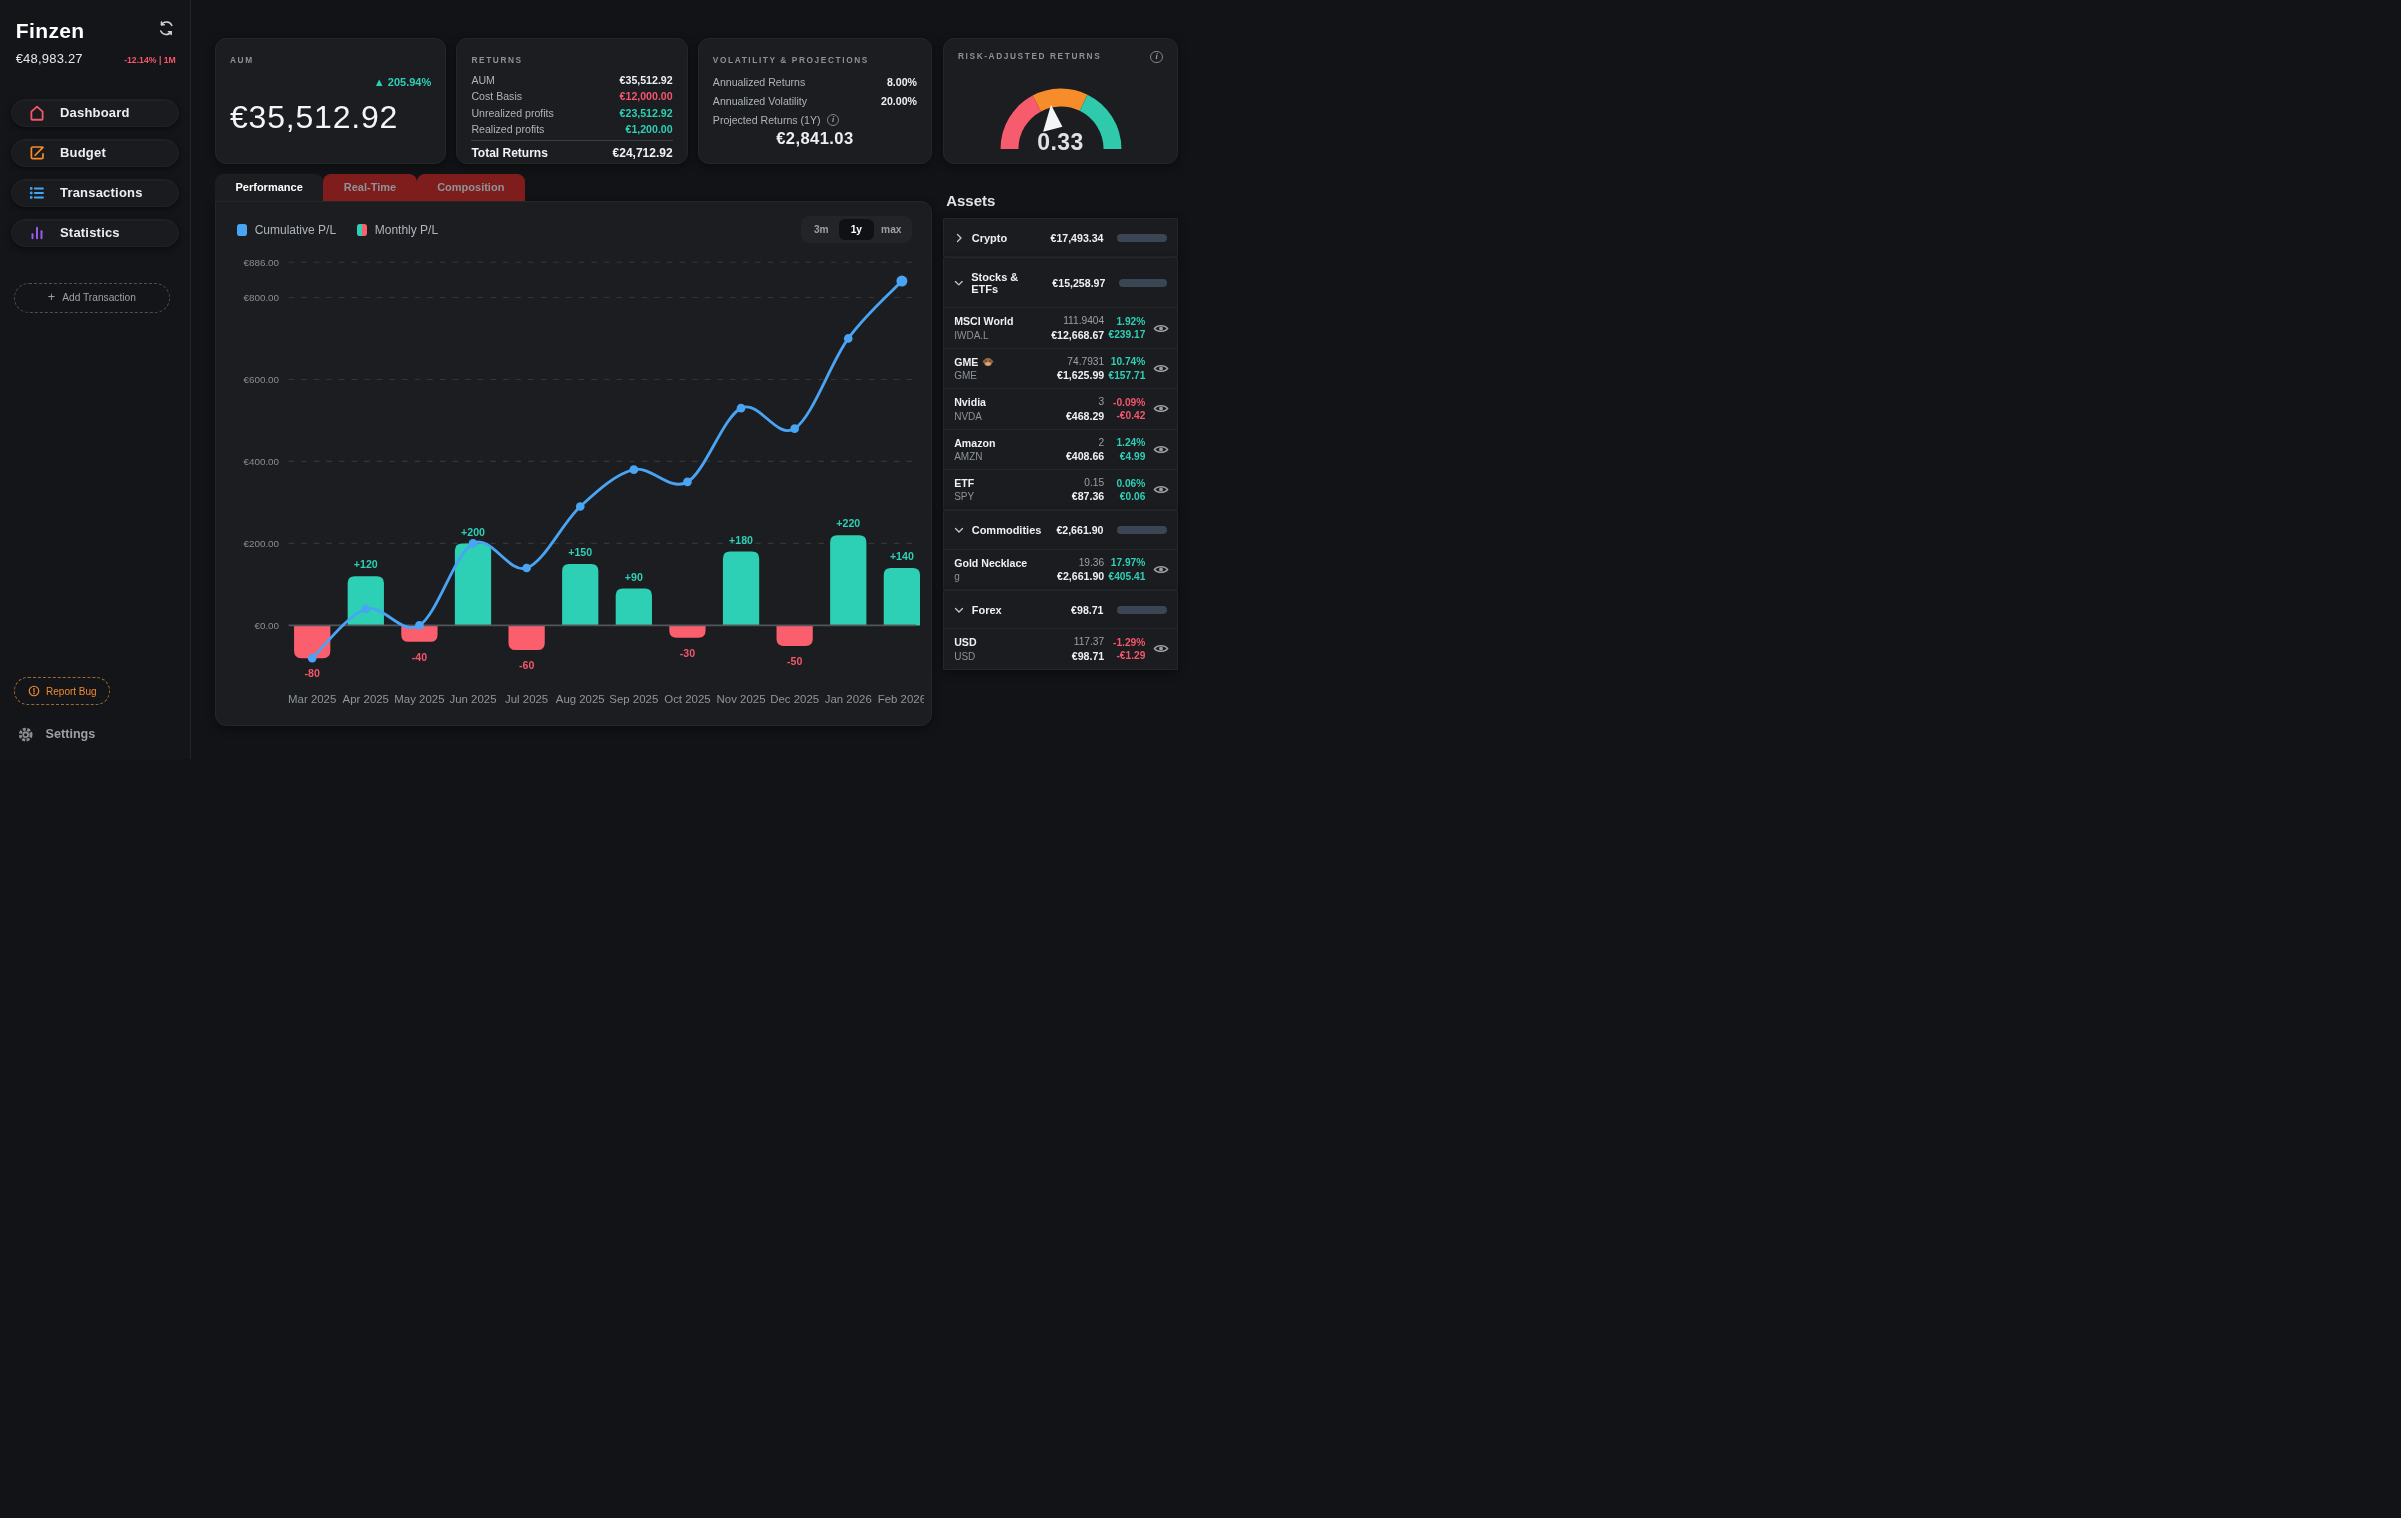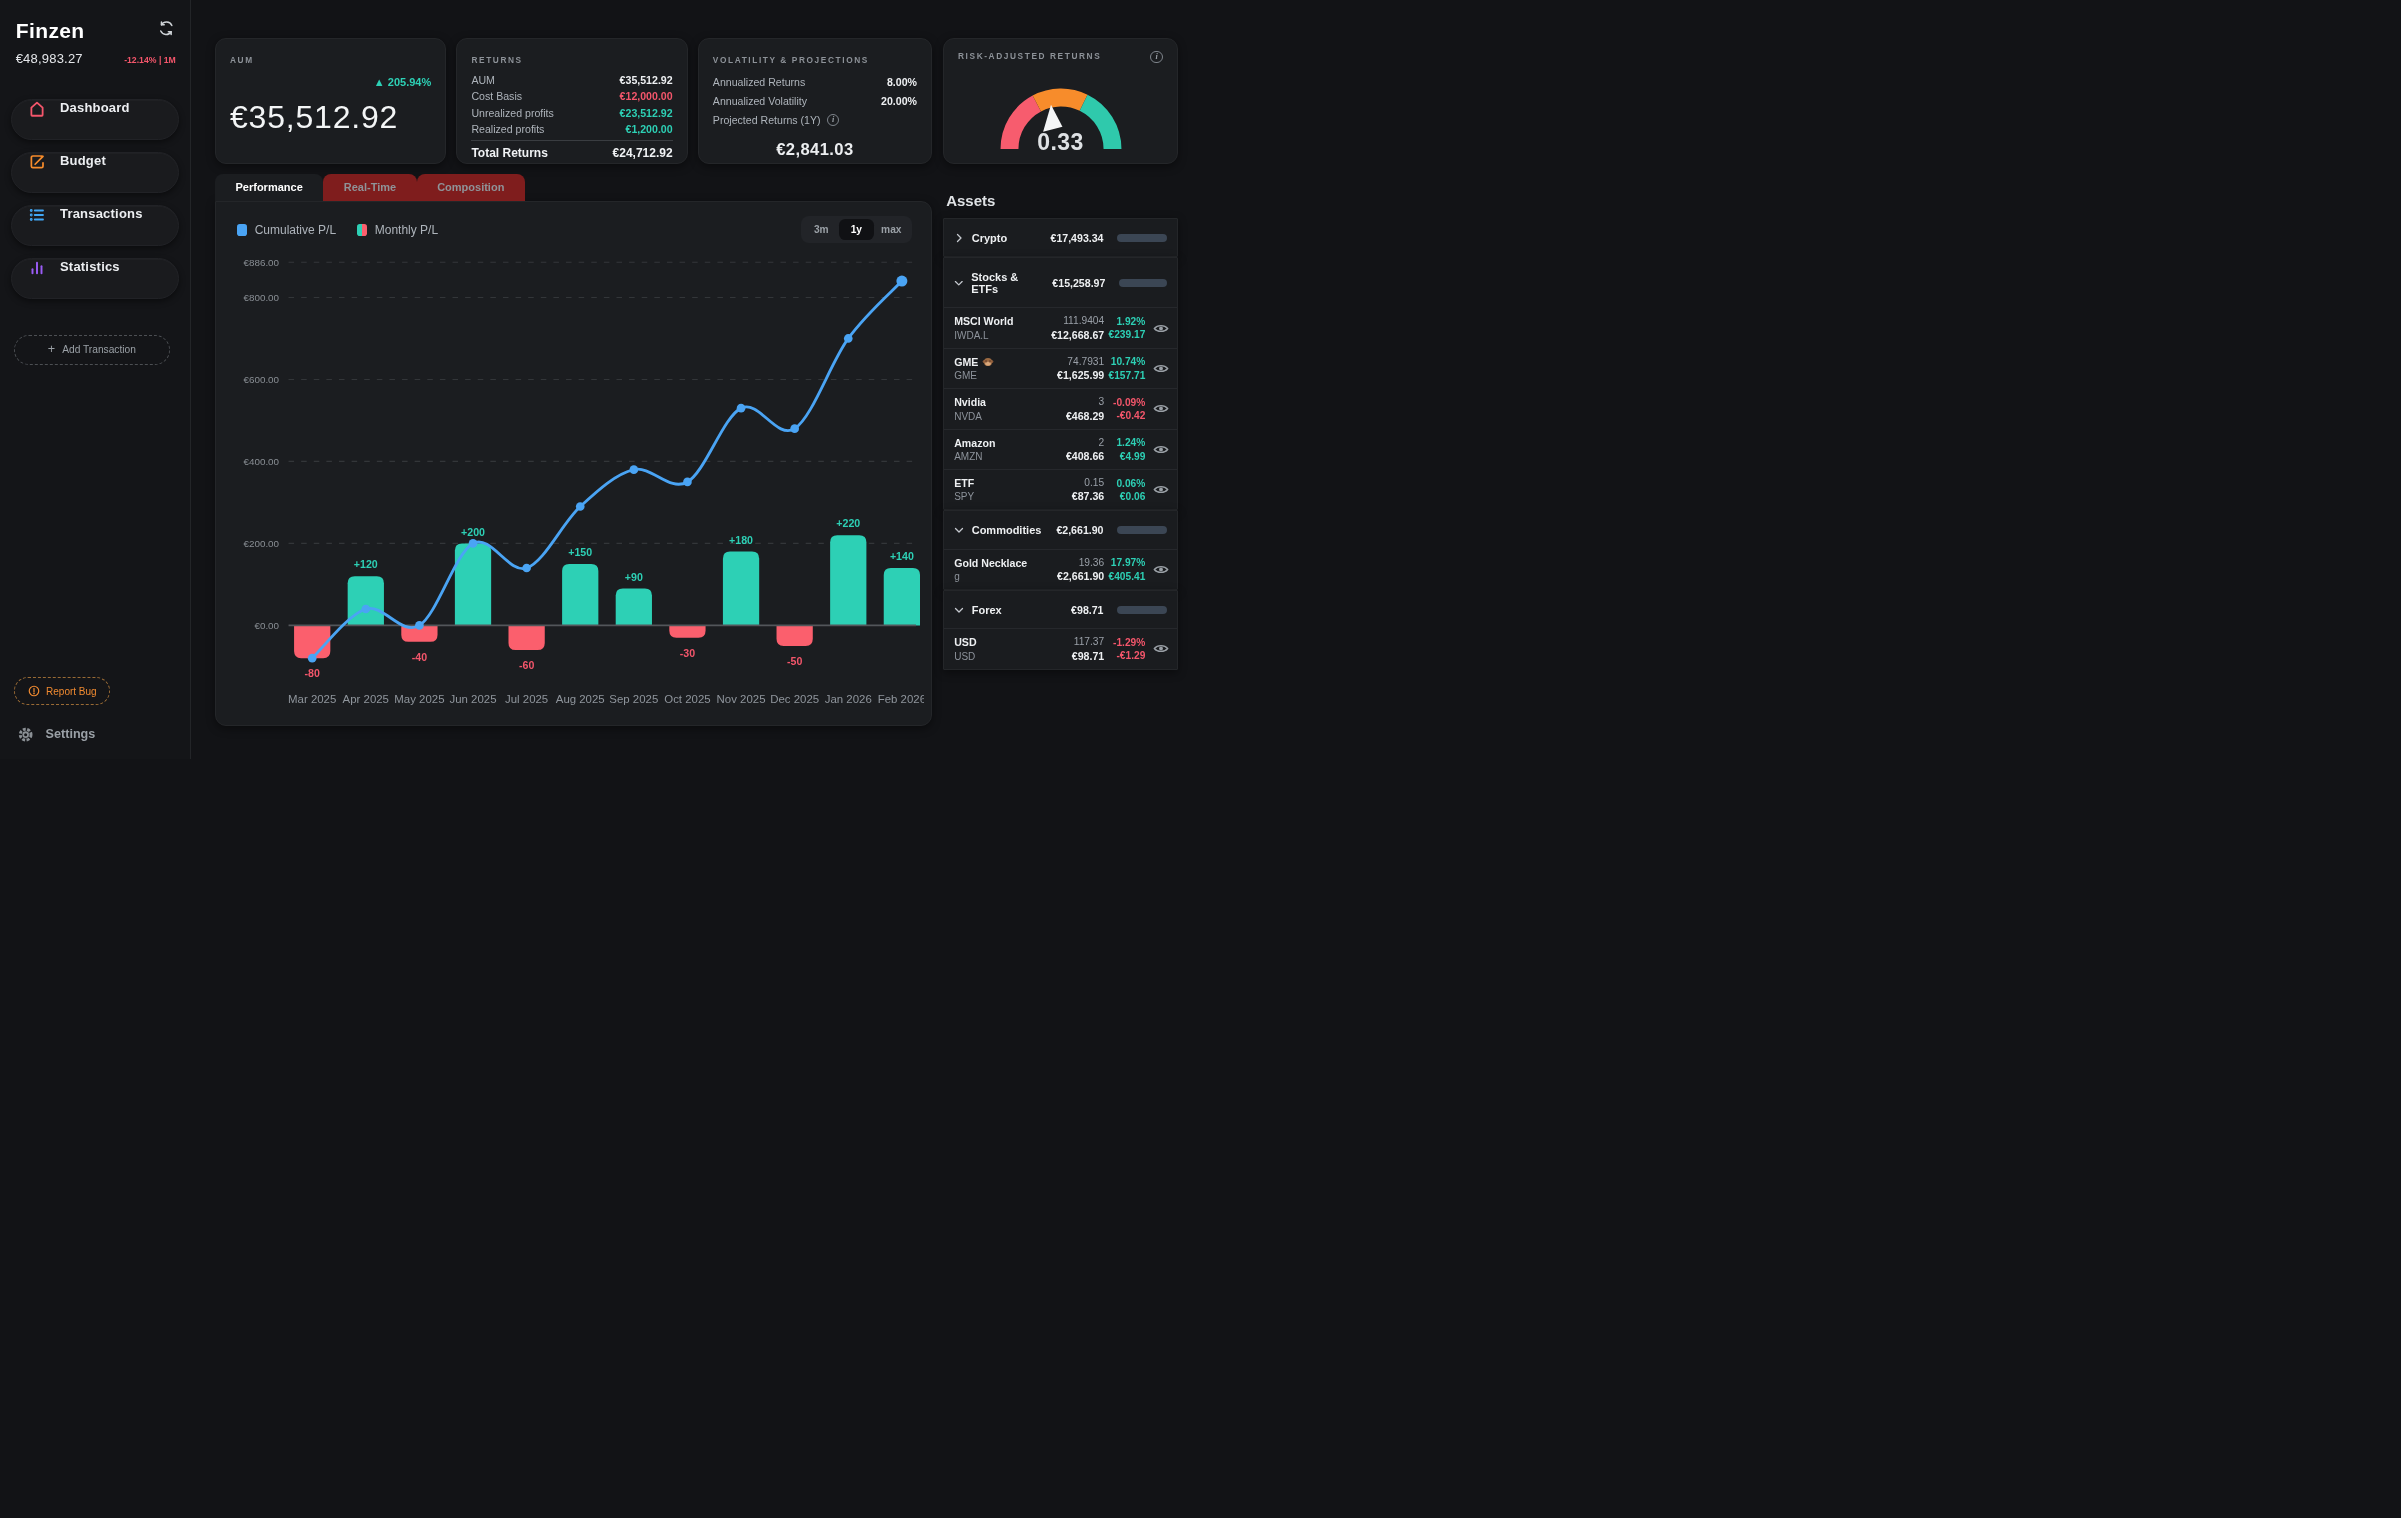--- a/index.html
+++ b/index.html
@@ -10,21 +10,21 @@
   
   .sidebar { width:191px; min-width:191px; height:100%; background:#141518;
     border-right:0.8px solid #232528; padding:14px 11px 16px 11px; display:flex; flex-direction:column; }
   .side-head { display:flex; align-items:flex-start; justify-content:space-between; padding:4.7px 3.2px 0 4.7px; }
   .logo { font-size:21px; font-weight:700; letter-spacing:0.4px; color:#ffffff; }
   .refresh-btn { background:none; border:none; cursor:pointer; padding:1.6px; }
   .balance-row { display:flex; align-items:baseline; justify-content:space-between; padding:8px 3.2px 0 4.7px; }
   .balance { font-size:13px; color:#e4e6e9; letter-spacing:0.2px; }
   .balance-change { font-size:8.7px; font-weight:700; color:#f4566b; }
   .side-nav { margin-top:33px; display:flex; flex-direction:column; gap:12px; }
-  .nav-item { display:flex; gap:14px; height:41px; border-radius:22px;
+  .nav-item { display:flex; align-items:center; gap:14px; height:28px; border-radius:22px;
     background:#1a1b1e; box-shadow:0 2.4px 6.3px rgba(0,0,0,.45), inset 0 0.8px 0 rgba(255,255,255,.03);
     padding:0 16px; cursor:pointer; border:0.8px solid #212226; }
   .nav-item .nav-label { font-size:13px; font-weight:700; color:#eceef1; letter-spacing:0.2px; }
   .add-trans { margin:36px 9.5px 0 3.2px; height:30px; border-radius:15px; background:none;
     border:1.2px dashed #4c4f53; color:#9aa0a6; font-size:10.2px; display:flex; align-items:center;
     justify-content:center; gap:7px; cursor:pointer; font-family:inherit; }
   .add-trans .plus { font-size:12.6px; line-height:1; }
   .side-spacer { flex:1; }
   .report-bug { width:96px; height:28px; border-radius:14px; background:none;
     border:1.2px dashed #9a6b35; color:#f08a30; font-size:10px; display:flex; align-items:center;
@@ -62,21 +62,21 @@
   .ret-row .lbl { color:#aeb4bb; }
   .ret-row .val { font-weight:700; }
   .val-white { color:#eef0f2; } .val-red { color:#f4566b; } .val-teal { color:#2dd0b5; }
   .ret-divider { border-top:0.8px solid #3a3d41; margin:5.5px 0 4.7px 0; }
   .ret-total { display:flex; justify-content:space-between; font-size:12px; font-weight:700; color:#f0f2f4; }
 
   .vol-rows { margin-top:11px; display:flex; flex-direction:column; gap:7px; }
   .vol-row { display:flex; justify-content:space-between; align-items:center; font-size:10.6px; }
   .vol-row .lbl { color:#aeb4bb; display:flex; align-items:center; gap:6.3px; }
   .vol-row .val { font-weight:700; color:#eef0f2; }
-  .vol-value { text-align:center; margin-top:14px; font-size:16.6px; font-weight:700; color:#eceef0; letter-spacing:0.4px; }
+  .vol-value { text-align:center; margin-top:3px; font-size:16.6px; font-weight:700; color:#eceef0; letter-spacing:0.4px; }
 
   .card-risk { height:126px; padding:12px 14px; position:relative; }
   .risk-head { display:flex; justify-content:space-between; align-items:flex-start; }
   .gauge-wrap { position:absolute; left:50%; transform:translateX(-50%); bottom:3.2px; width:173px; height:93px; }
   .gauge-value { position:absolute; left:50%; transform:translateX(-50%); bottom:6.3px;
     font-size:23px; font-weight:700; color:#dfe2e5; letter-spacing:0.4px; }
 
   .info-icon { width:12.6px; height:12.6px; border-radius:50%; border:1.2px solid #7e848b; color:#9aa0a6;
     font-size:8.3px; font-weight:700; display:inline-flex; align-items:center; justify-content:center;
     font-family:"Liberation Serif", serif; font-style:italic; }

